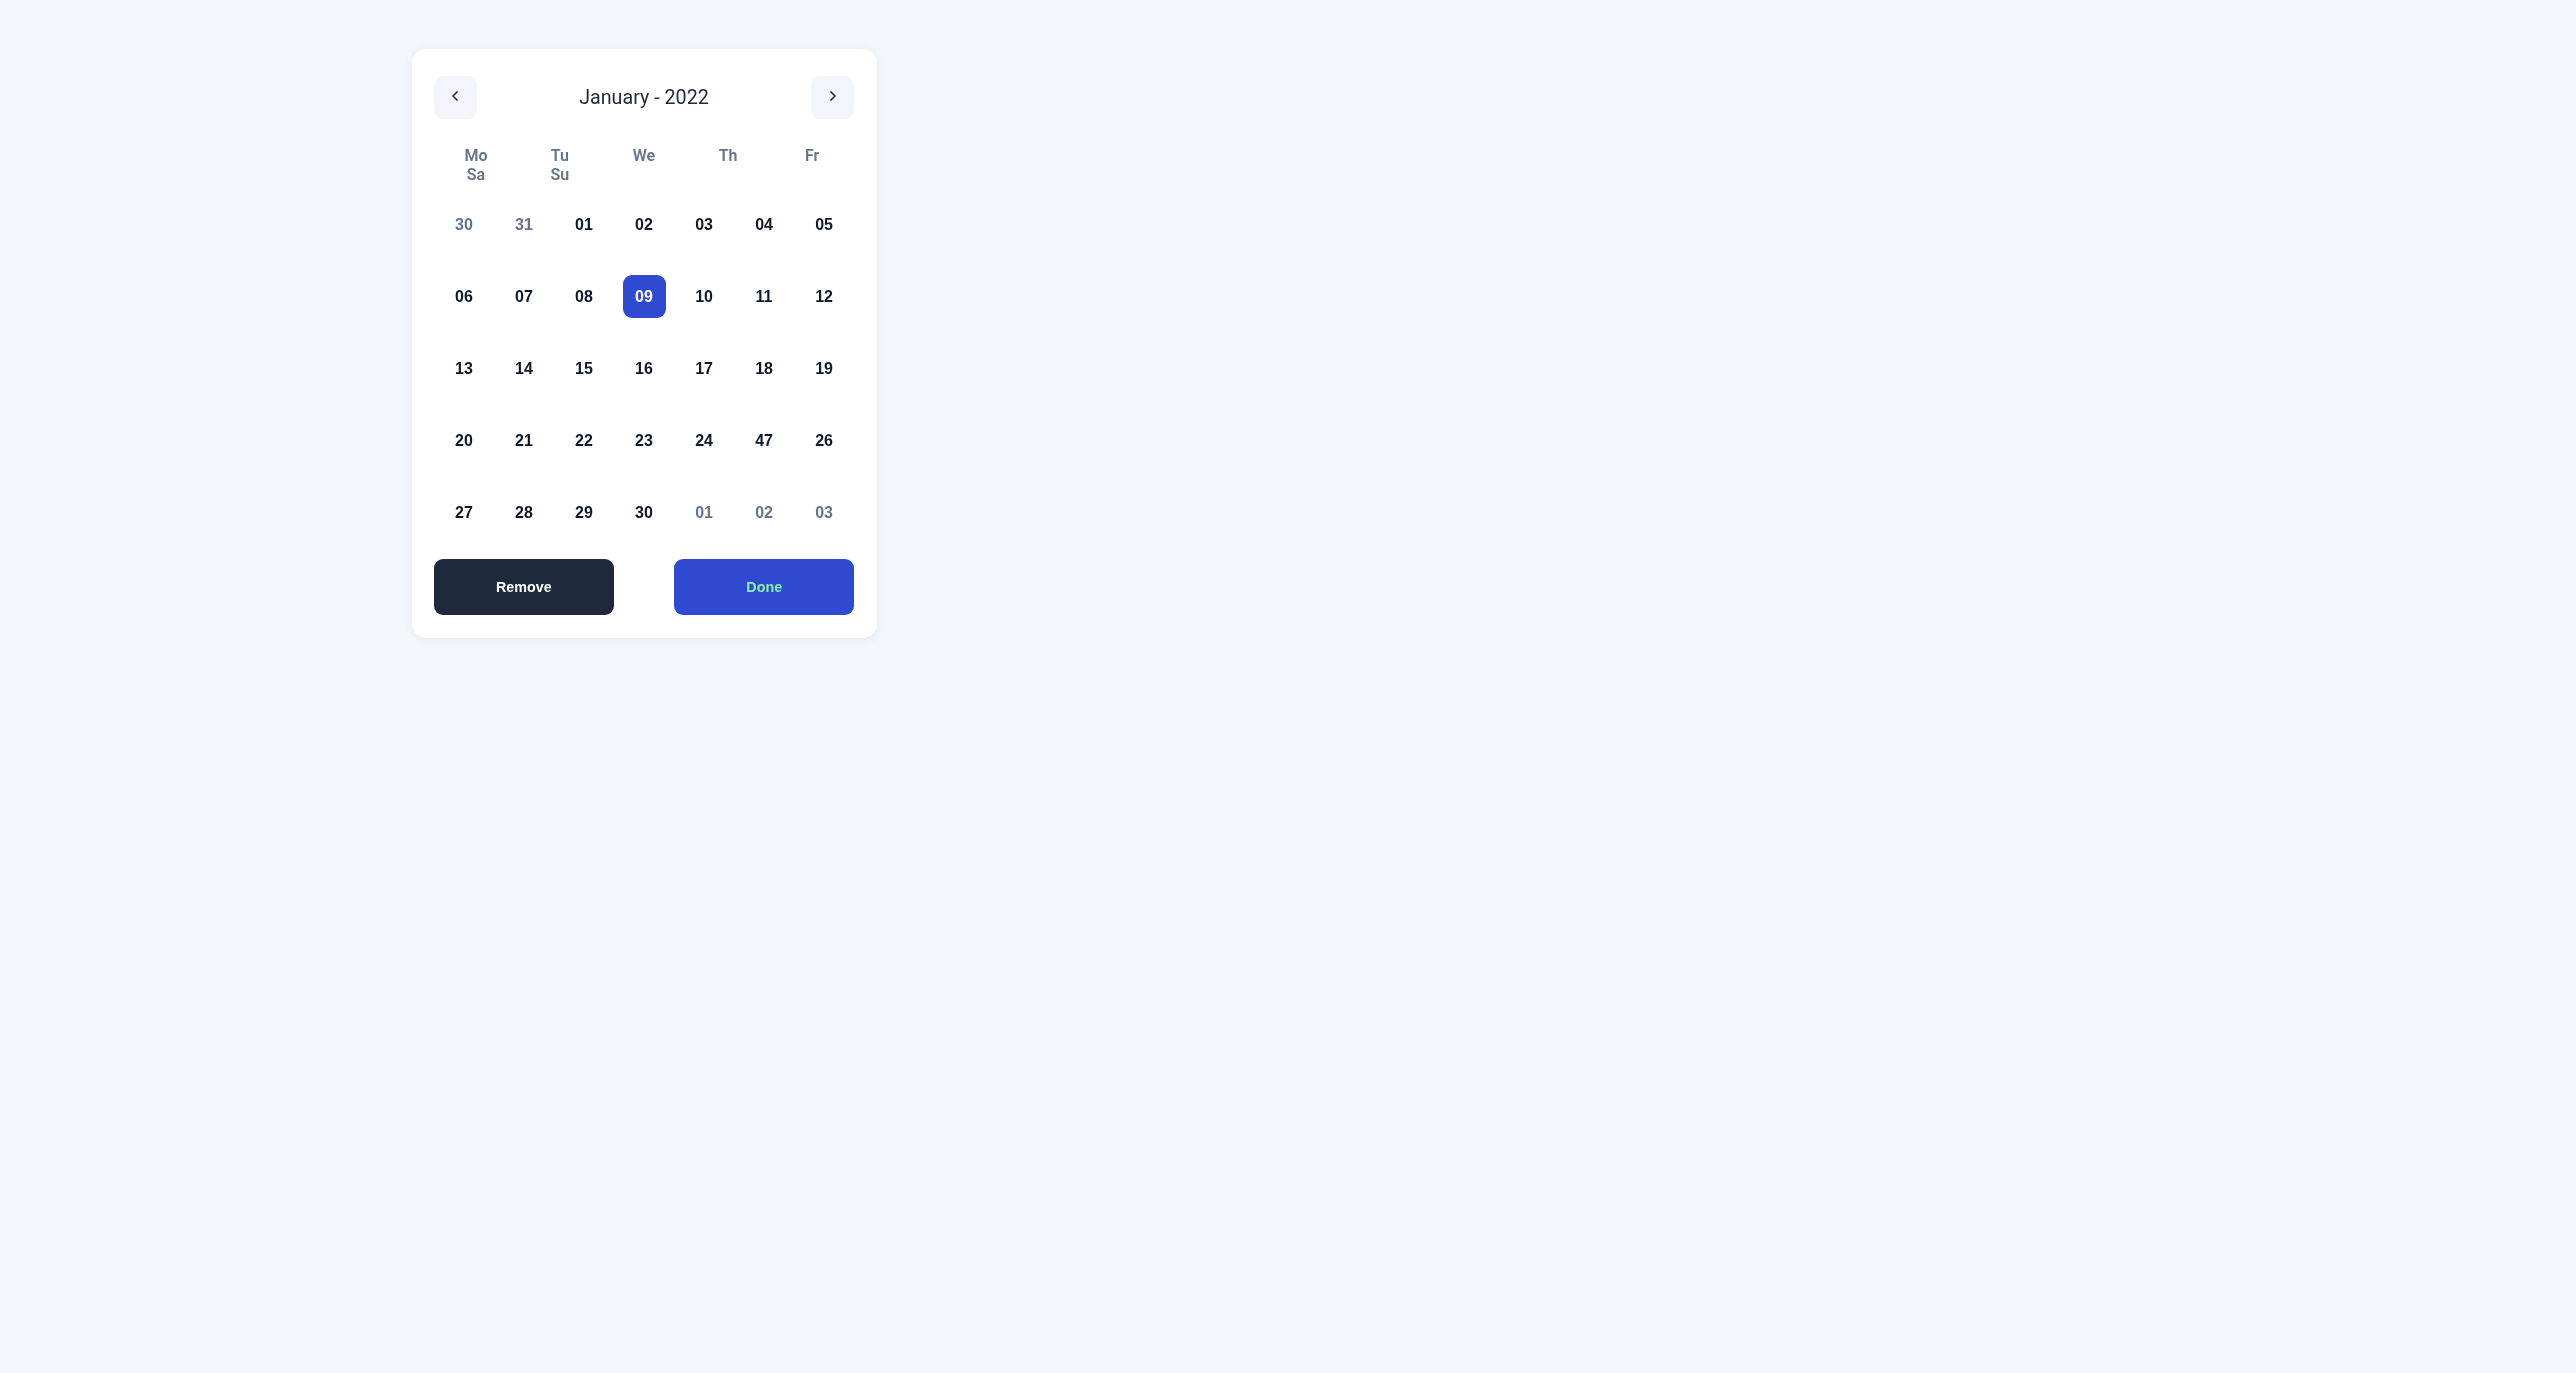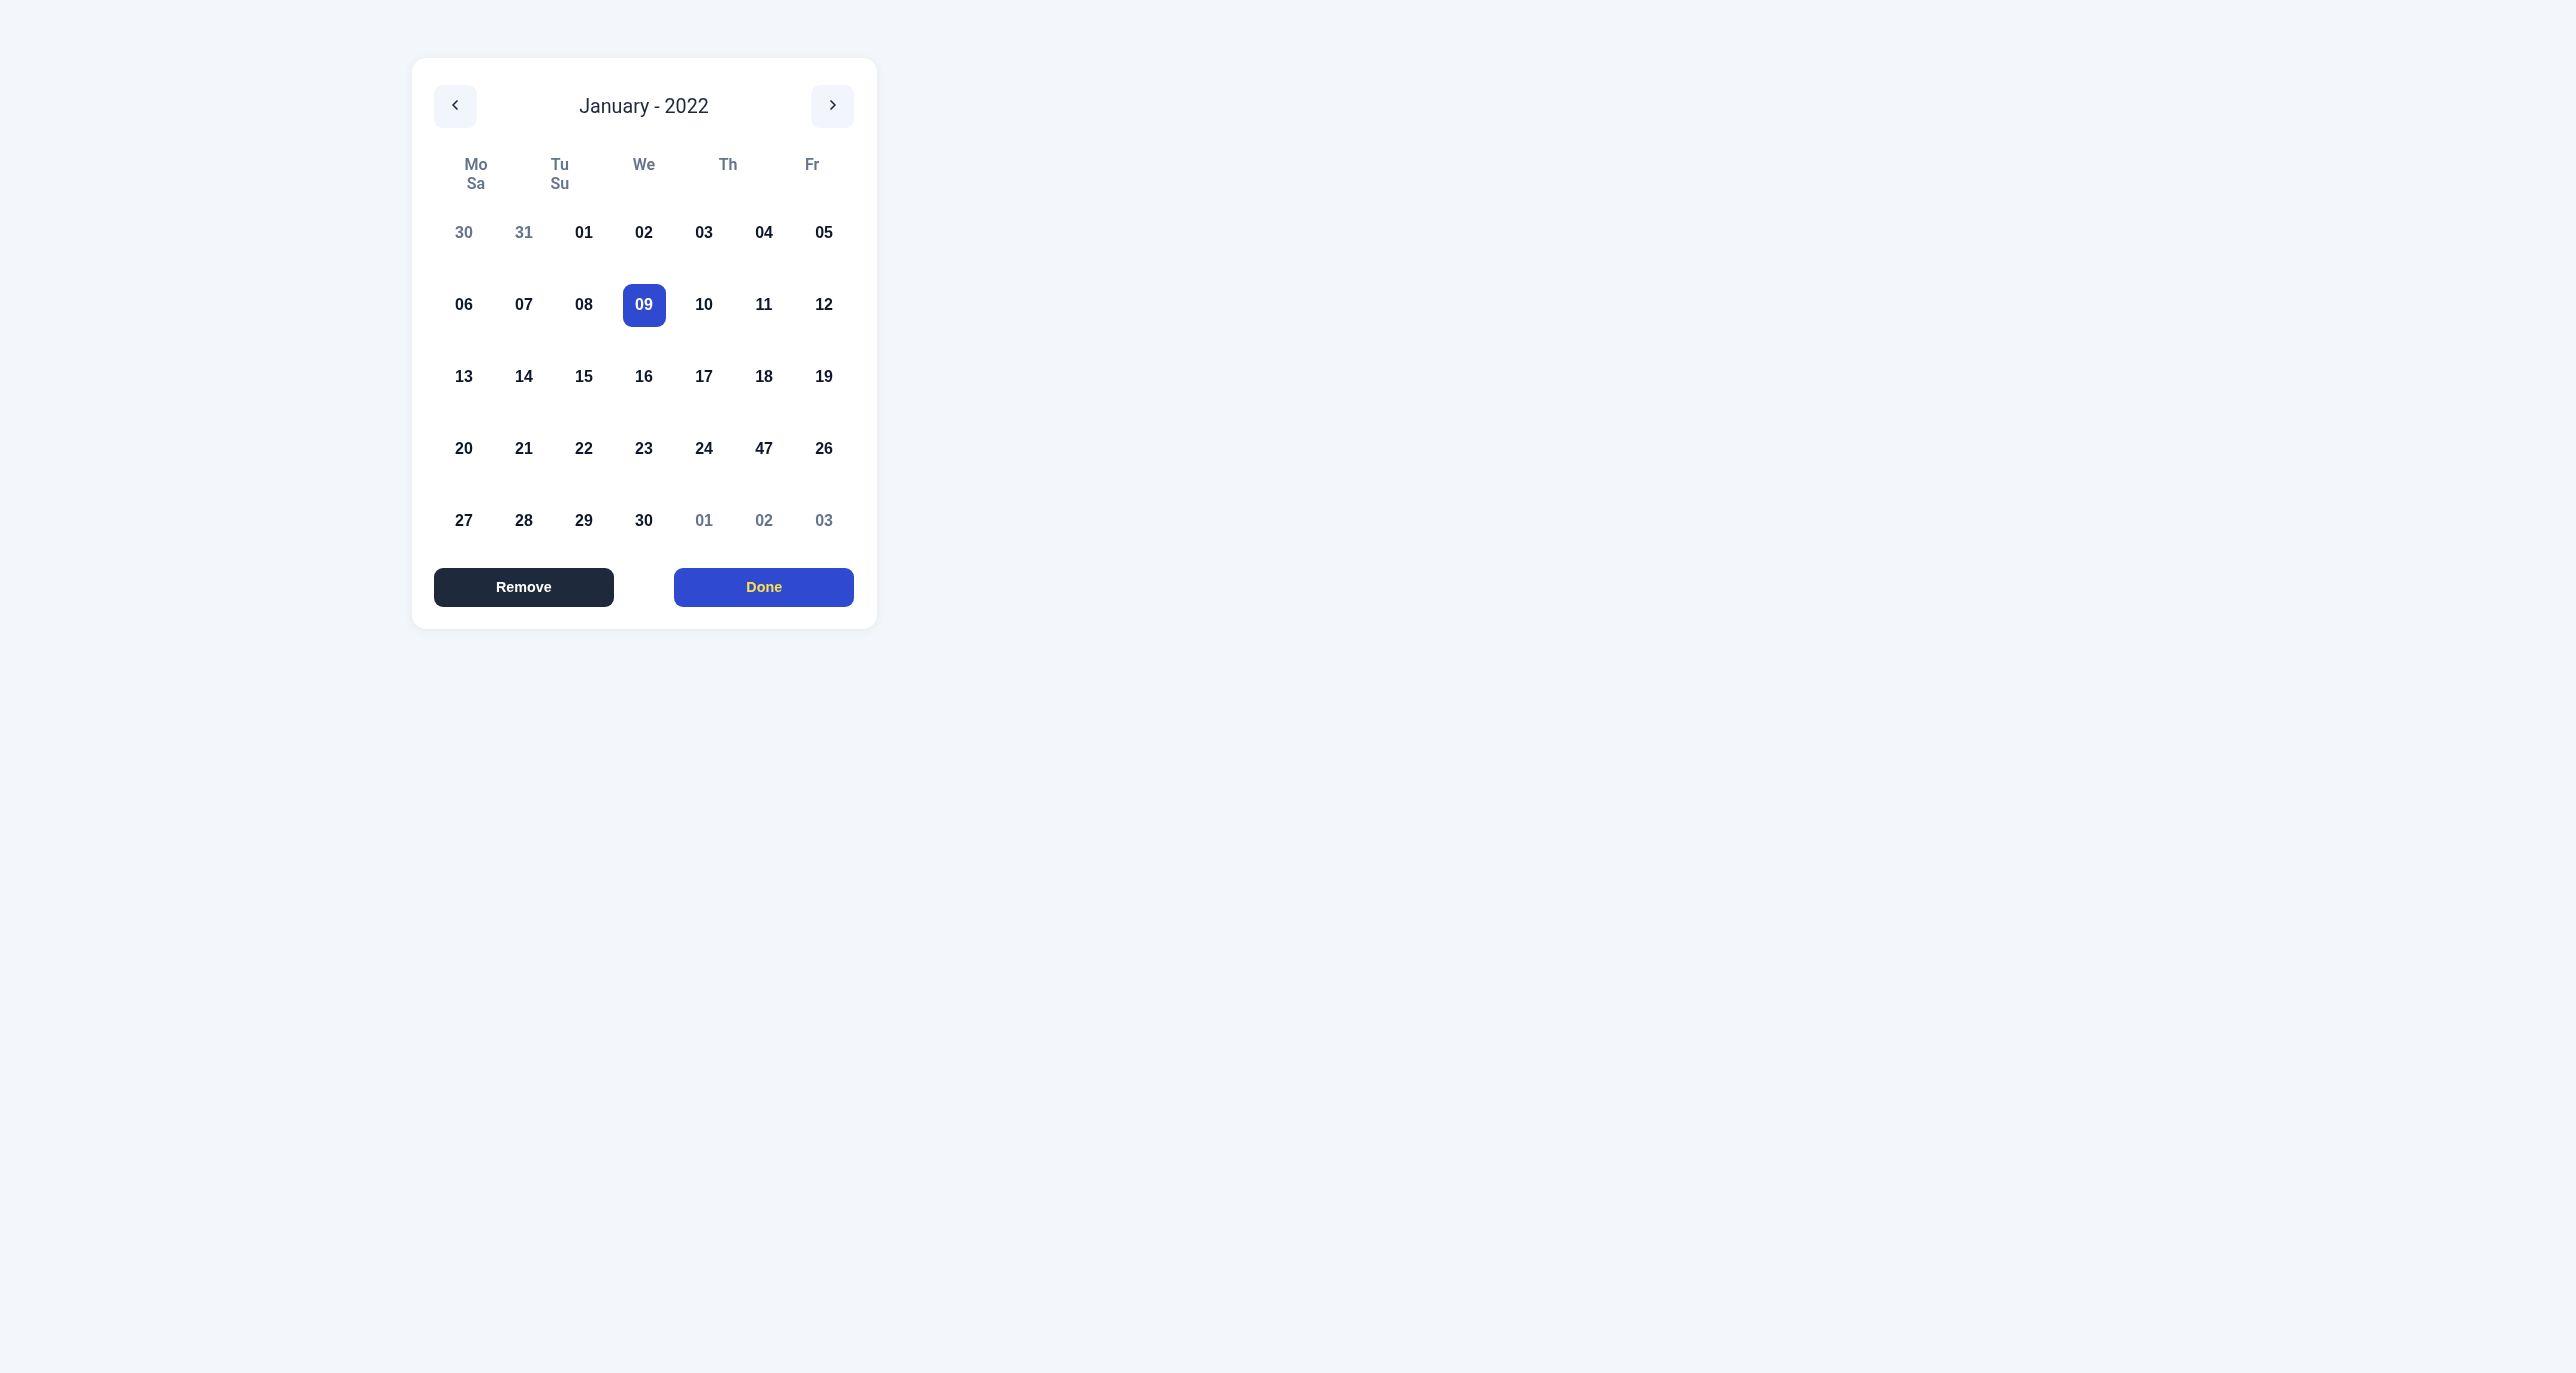--- a/index.html
+++ b/index.html
@@ -81,29 +81,29 @@
       color: #ffffff;
       text-align: center;
     }
     .dp-actions {
       display: flex;
       gap: 19.7px;
       margin-top: 25px;
     }
     .action-btn {
       flex: 1;
-      height: 39px;
+      height: 56px;
       border: none;
       border-radius: 9px;
       font-size: 14.3px;
       font-weight: 700;
       cursor: pointer;
     }
     .btn-remove { background: #1e293b; color: #ffffff; }
-    .btn-done { background: #2f49d1; color: #fde047; margin-left: 41px; }
+    .btn-done { background: #2f49d1; color: #86efac; margin-left: 41px; }
   </style>
 </head>
 <body>
 
 <div class="datepicker">
   <div class="dp-header">
     <button class="nav-btn">
       <span>
         <svg width="16" height="16" viewBox="0 0 24 24" fill="none" stroke-width="2.5" stroke-linecap="round" stroke-linejoin="round">
             <polyline points="15 18 9 12 15 6"></polyline>

